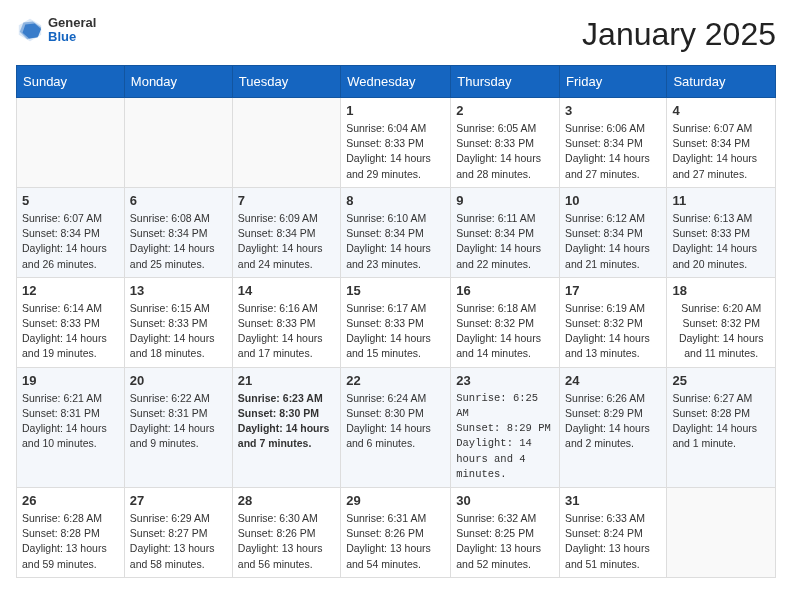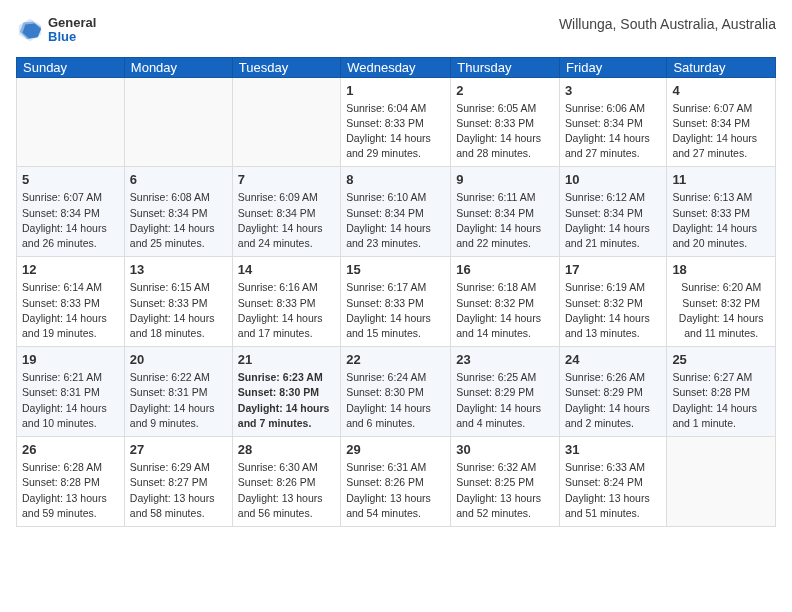--- a/index.html
+++ b/index.html
@@ -44,21 +44,21 @@
     }
     .calendar {
       width: 100%;
       border-collapse: collapse;
       border: 1px solid #ccc;
     }
     .calendar th {
       background-color: #1565c0;
       color: #fff;
       font-size: 13px;
-      padding: 2px 6px;
+      padding: 8px 6px;
       text-align: left;
       border: 1px solid #1255a0;
       font-weight: normal;
     }
     .calendar td {
       vertical-align: top;
       border: 1px solid #ddd;
       padding: 5px 5px;
       width: 113px;
       min-height: 80px;
@@ -96,21 +96,21 @@
       <polygon points="15,3 27,10 27,20 15,27 3,20 3,10" fill="#1565c0" opacity="0.15"></polygon>
       <polygon points="18,6 27,12 24,22 12,25 4,17 8,7" fill="#1565c0" opacity="0.4"></polygon>
       <polygon points="20,8 27,14 23,23 14,24 7,18 10,9" fill="#1565c0" opacity="0.7"></polygon>
     </svg>
     <div class="logo-text">
       <span class="logo-general">General</span><br>
       <span class="logo-blue">Blue</span>
     </div>
   </div>
   <div class="title-block">
-    <div class="location">Willunga, South Australia, Australia</div>
+    <div class="month-title">January 2025</div>
   </div>
 </div>
 
 <table class="calendar">
   <thead>
     <tr>
     <th>Sunday</th>
         <th>Monday</th>
         <th>Tuesday</th>
         <th>Wednesday</th>
@@ -257,21 +257,21 @@
 Daylight: 14 hours and 7 minutes.</div>
         </td>
         <td>
           <span class="day-number">22</span>
           <div class="day-info" style="white-space: pre-line;">Sunrise: 6:24 AM
 Sunset: 8:30 PM
 Daylight: 14 hours and 6 minutes.</div>
         </td>
         <td>
           <span class="day-number">23</span>
-          <div class="day-info" style="white-space: pre-line;">Sunrise: 6:25 AM
+          <div class="day-info" style="white-space: pre-line; font-family: Liberation Mono, monospace;">Sunrise: 6:25 AM
 Sunset: 8:29 PM
 Daylight: 14 hours and 4 minutes.</div>
         </td>
         <td>
           <span class="day-number">24</span>
           <div class="day-info" style="white-space: pre-line;">Sunrise: 6:26 AM
 Sunset: 8:29 PM
 Daylight: 14 hours and 2 minutes.</div>
         </td>
         <td>

